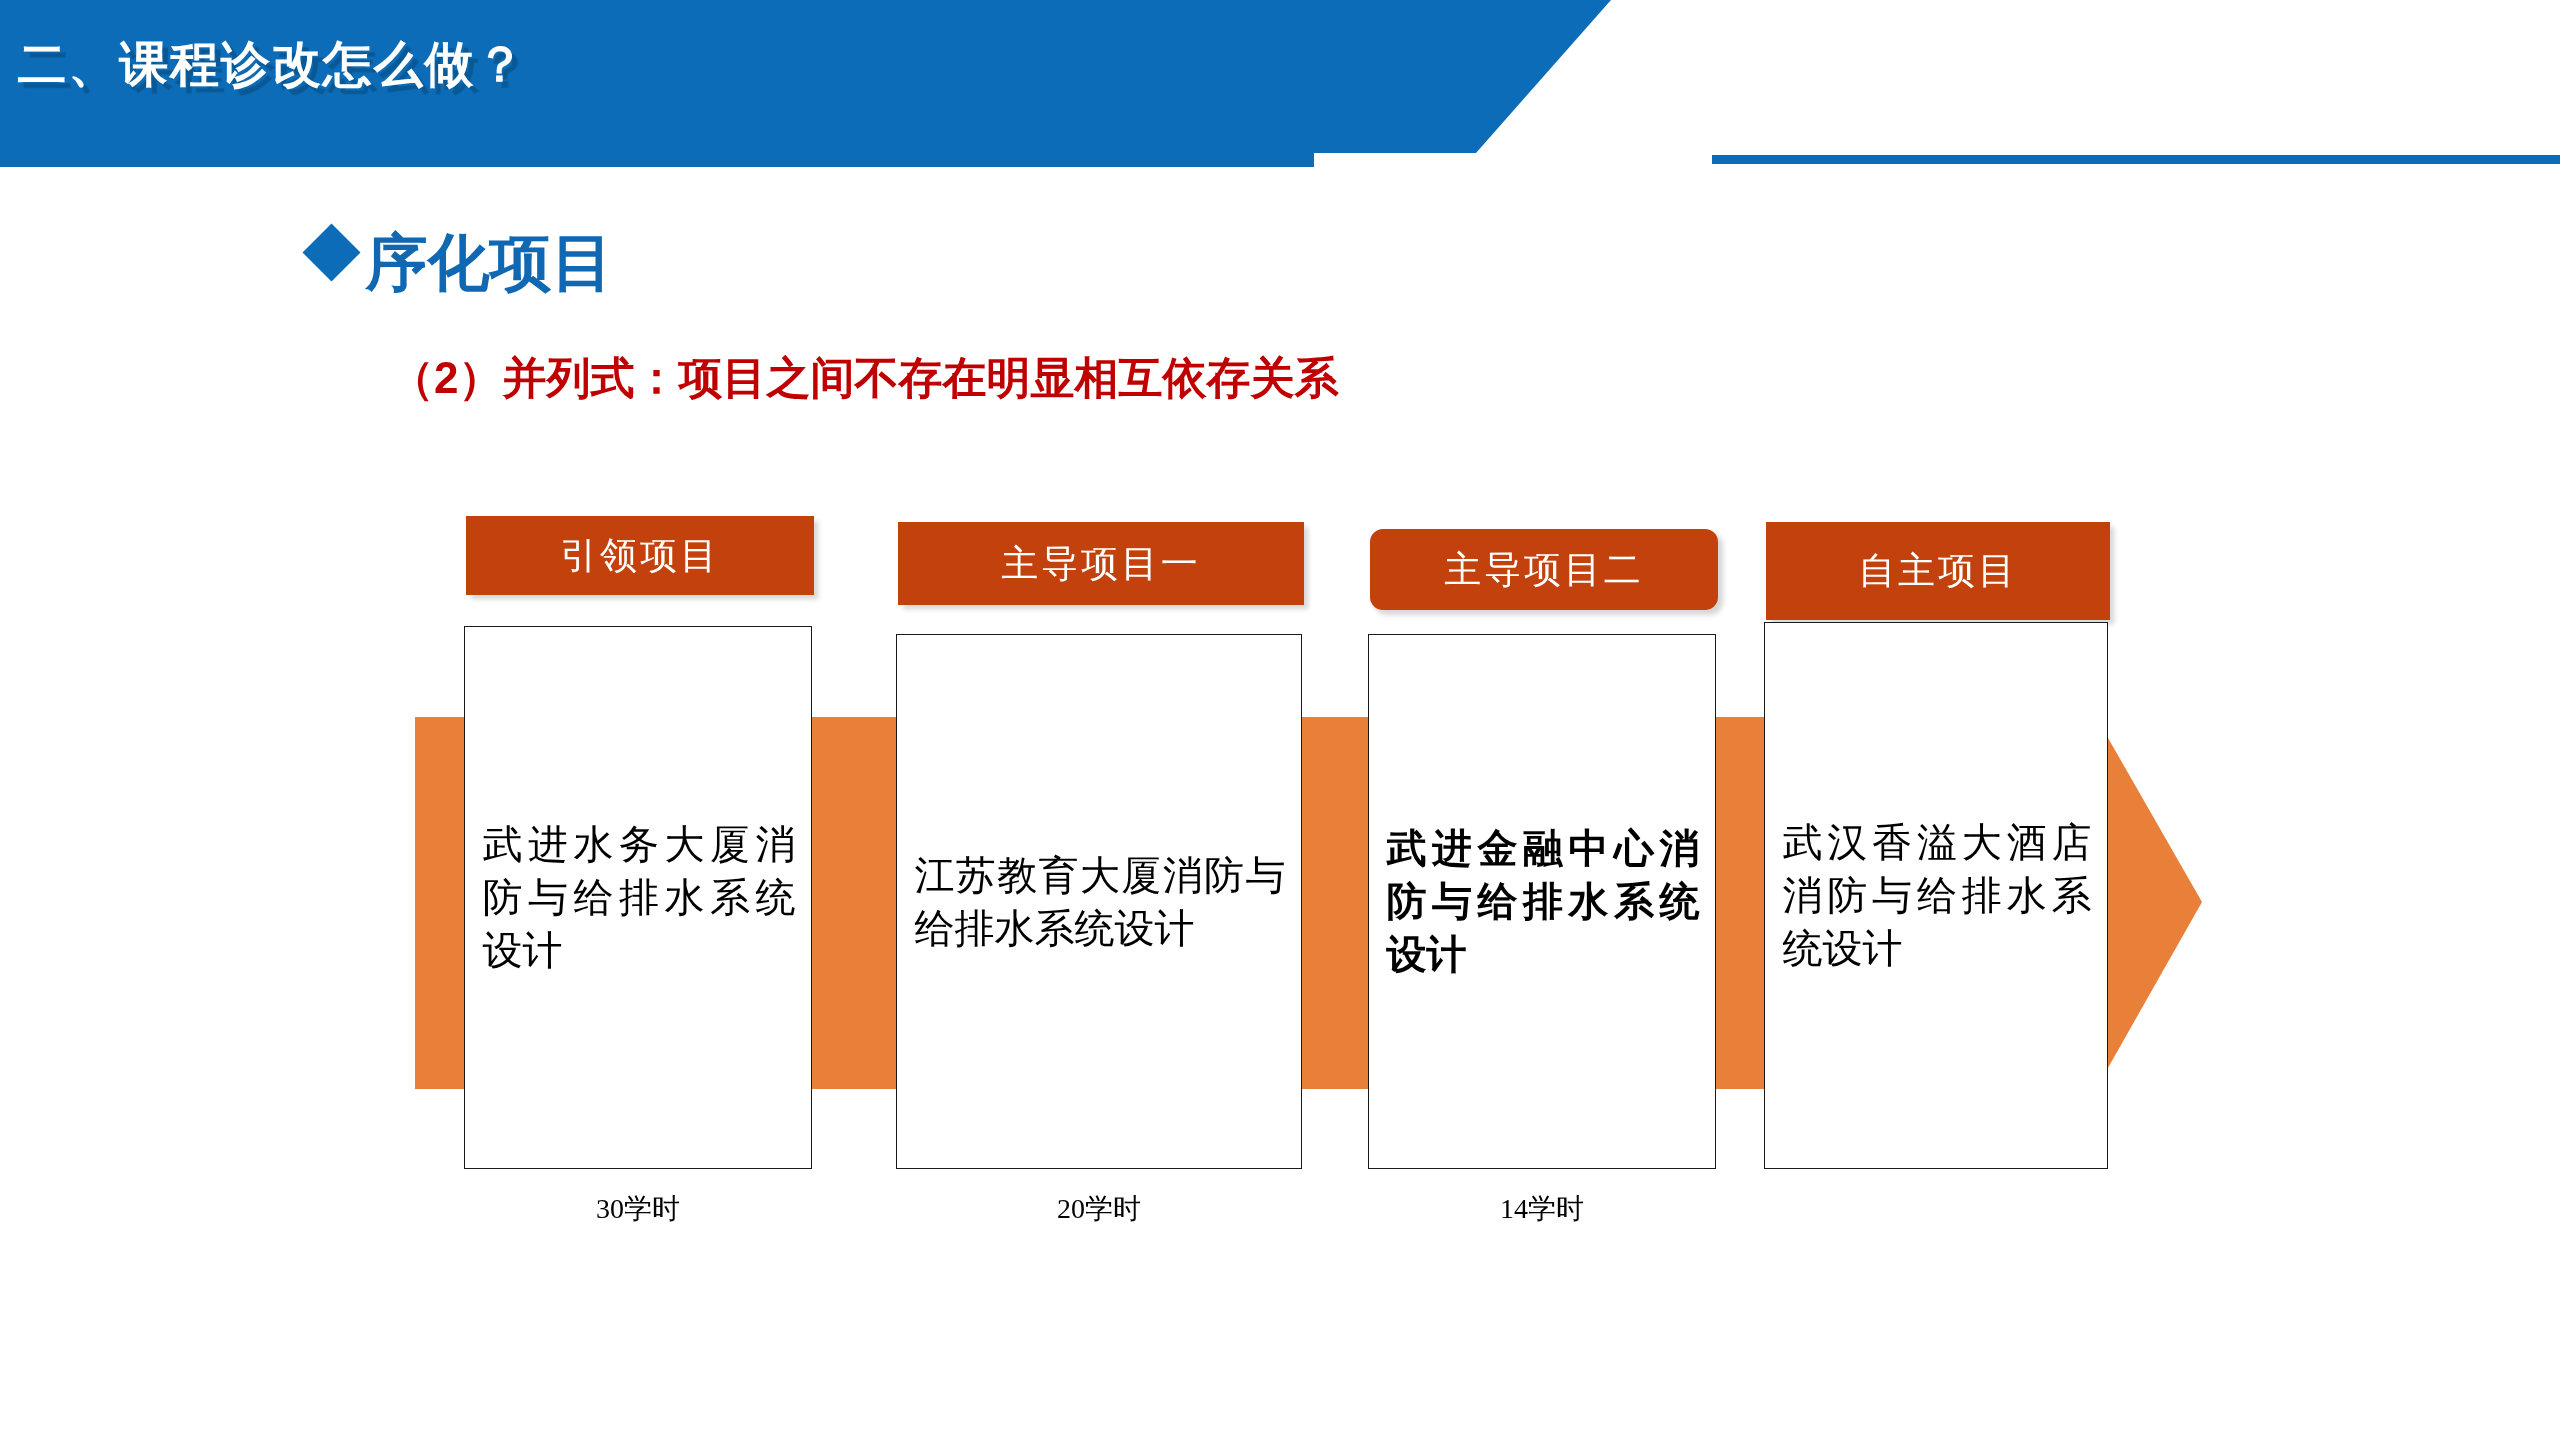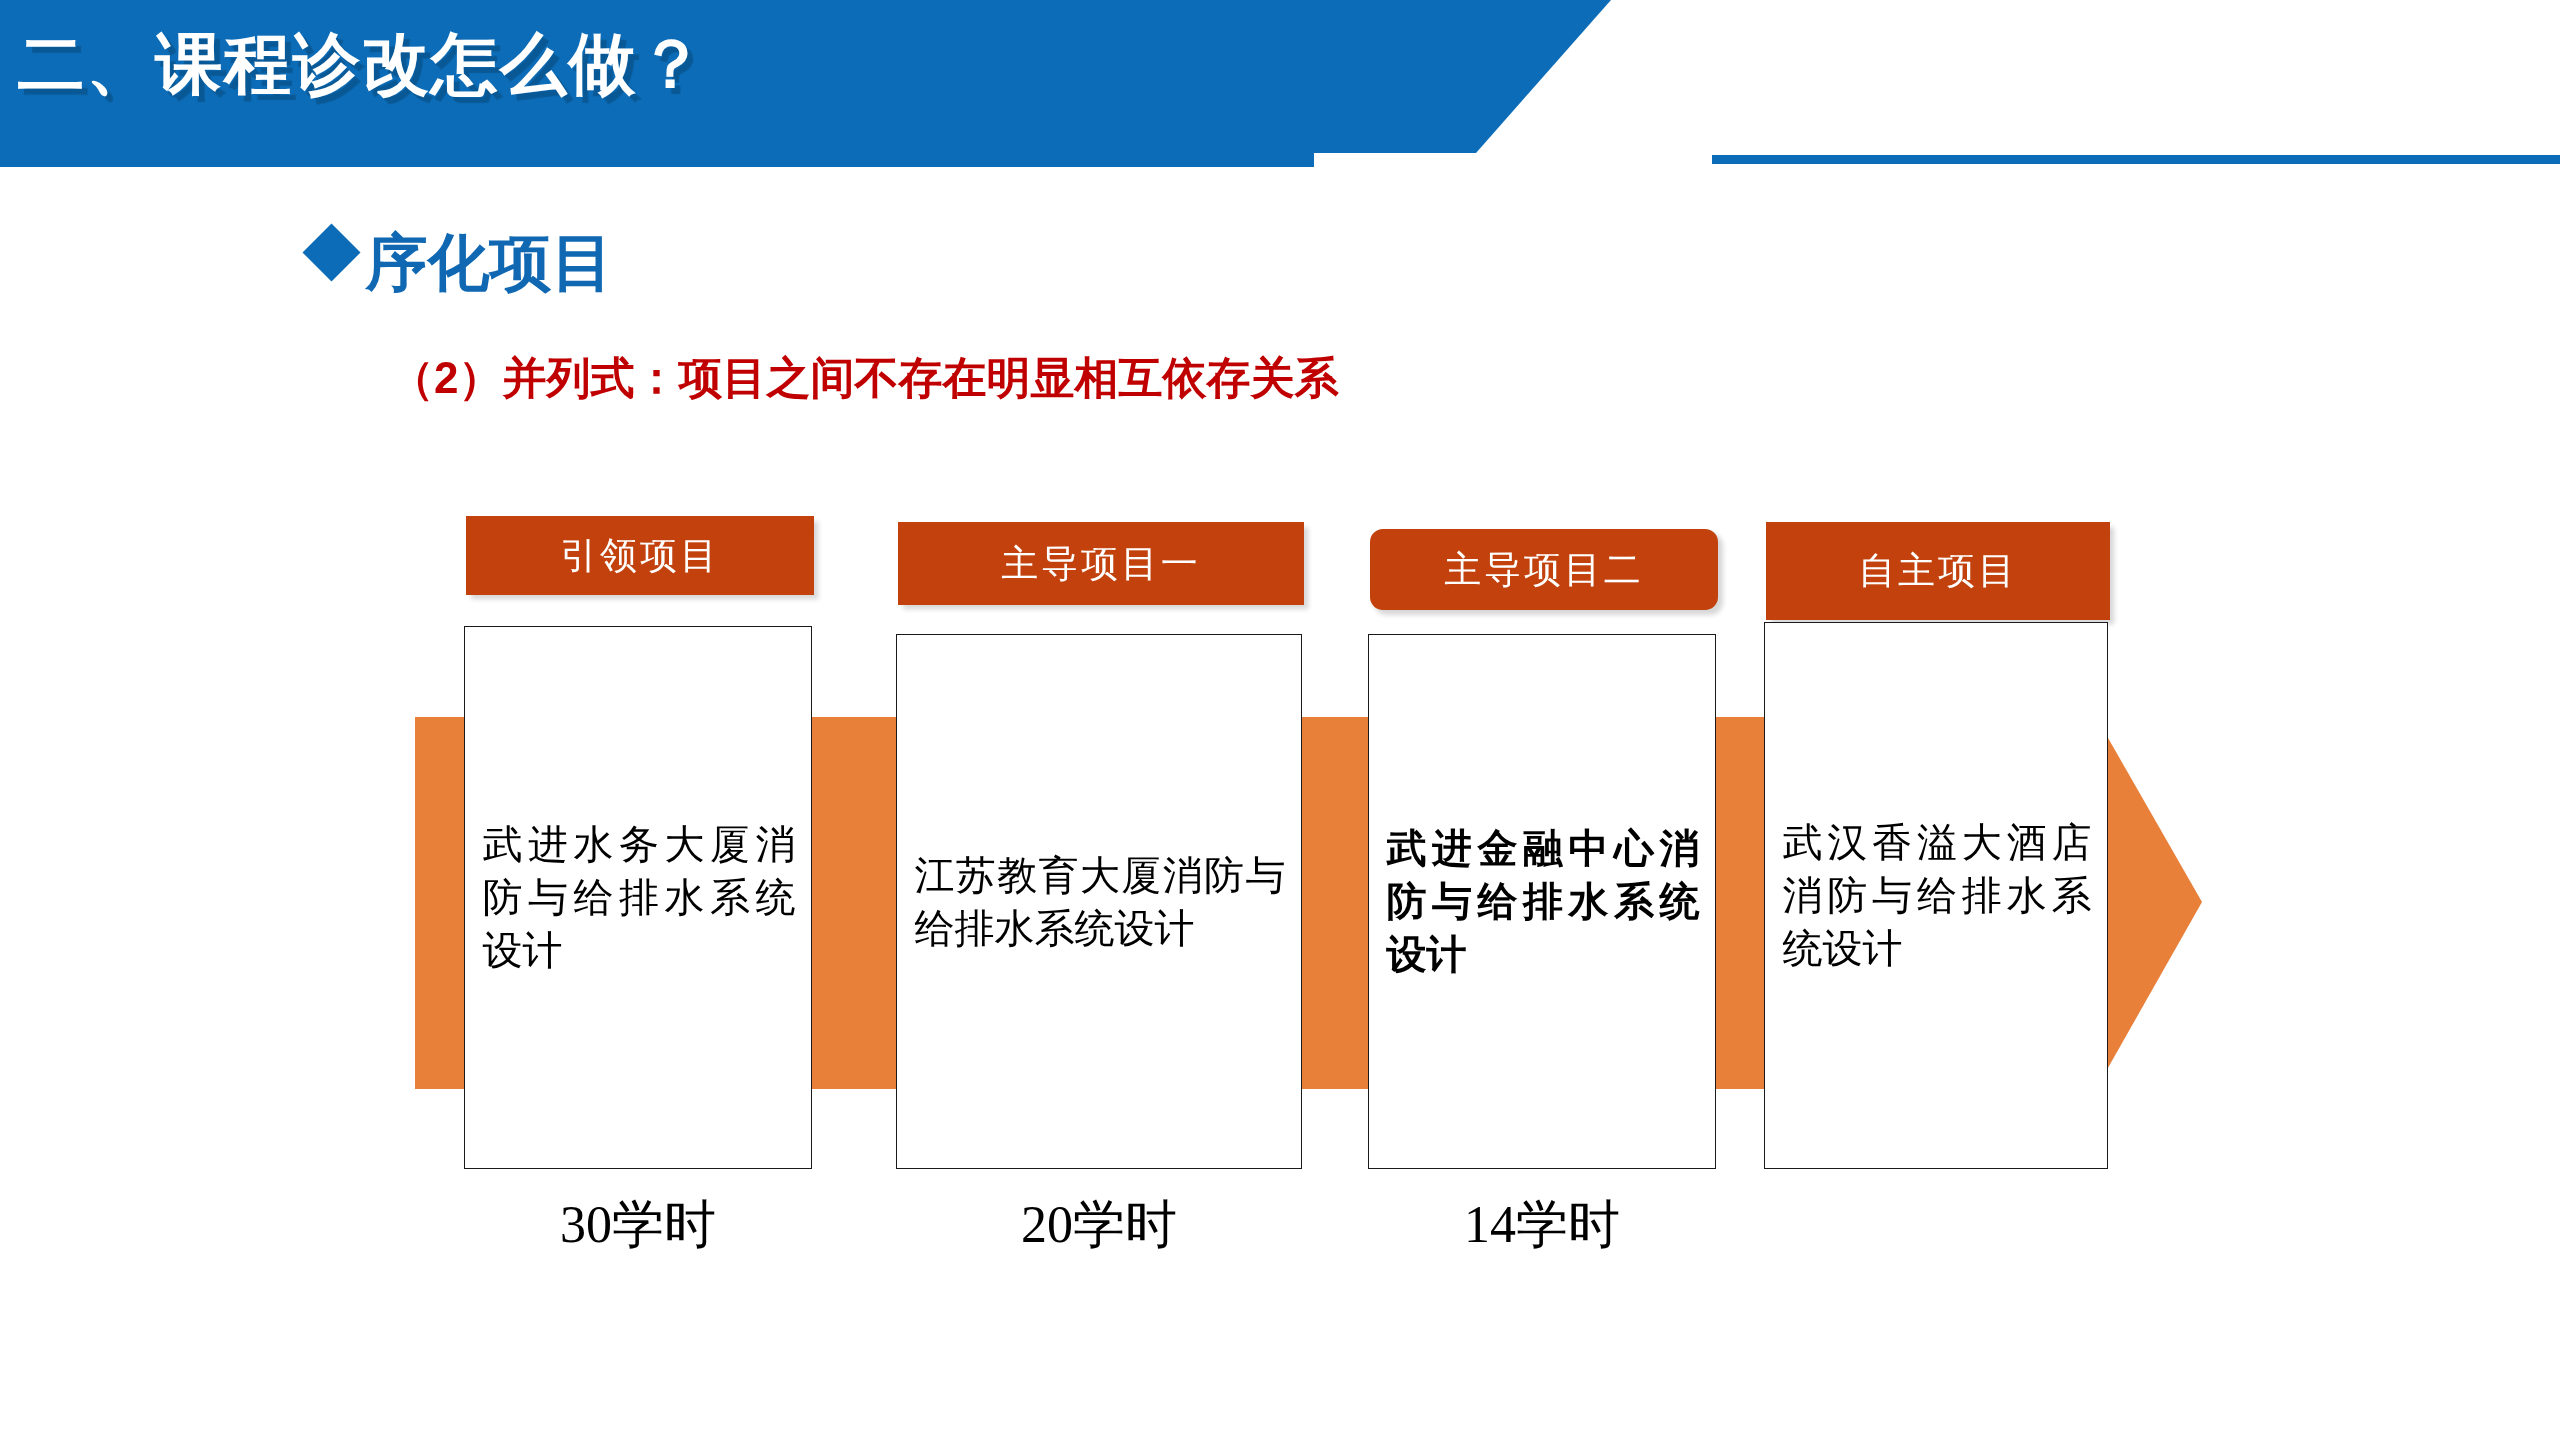--- a/index.html
+++ b/index.html
@@ -33,21 +33,21 @@
     width: 100%;
     height: 100%;
     background: #0C6CB7;
     -webkit-clip-path: polygon(0 0, 1611px 0, 1476px 153px, 0 153px);
     clip-path: polygon(0 0, 1611px 0, 1476px 153px, 0 153px);
   }
   .banner-title {
     position: absolute;
     left: 17.4px;
     top: 13.5px;
-    font-size: 67px;
+    font-size: 49px;
     font-weight: bold;
     color: #ffffff;
     letter-spacing: 1.9px;
     white-space: nowrap;
     text-shadow: 5.8px 5.8px 1px rgba(0,0,0,0.18);
     line-height: 100px;
   }
   
   .banner-underbar {
     position: absolute;
@@ -156,21 +156,21 @@
     font-family: "Liberation Serif", "DejaVu Serif", serif;
     font-size: 40px;
     line-height: 1.33;
     color: #000000;
     text-align: justify;
     text-align-last: left;
   }
   .col-hours {
     position: absolute;
     font-family: "Liberation Serif", "DejaVu Serif", serif;
-    font-size: 52px;
+    font-size: 28px;
     color: #000000;
     text-align: center;
     white-space: nowrap;
     pointer-events: auto;
   }
 </style>
 </head>
 <body>
 
 <div id="slide">

